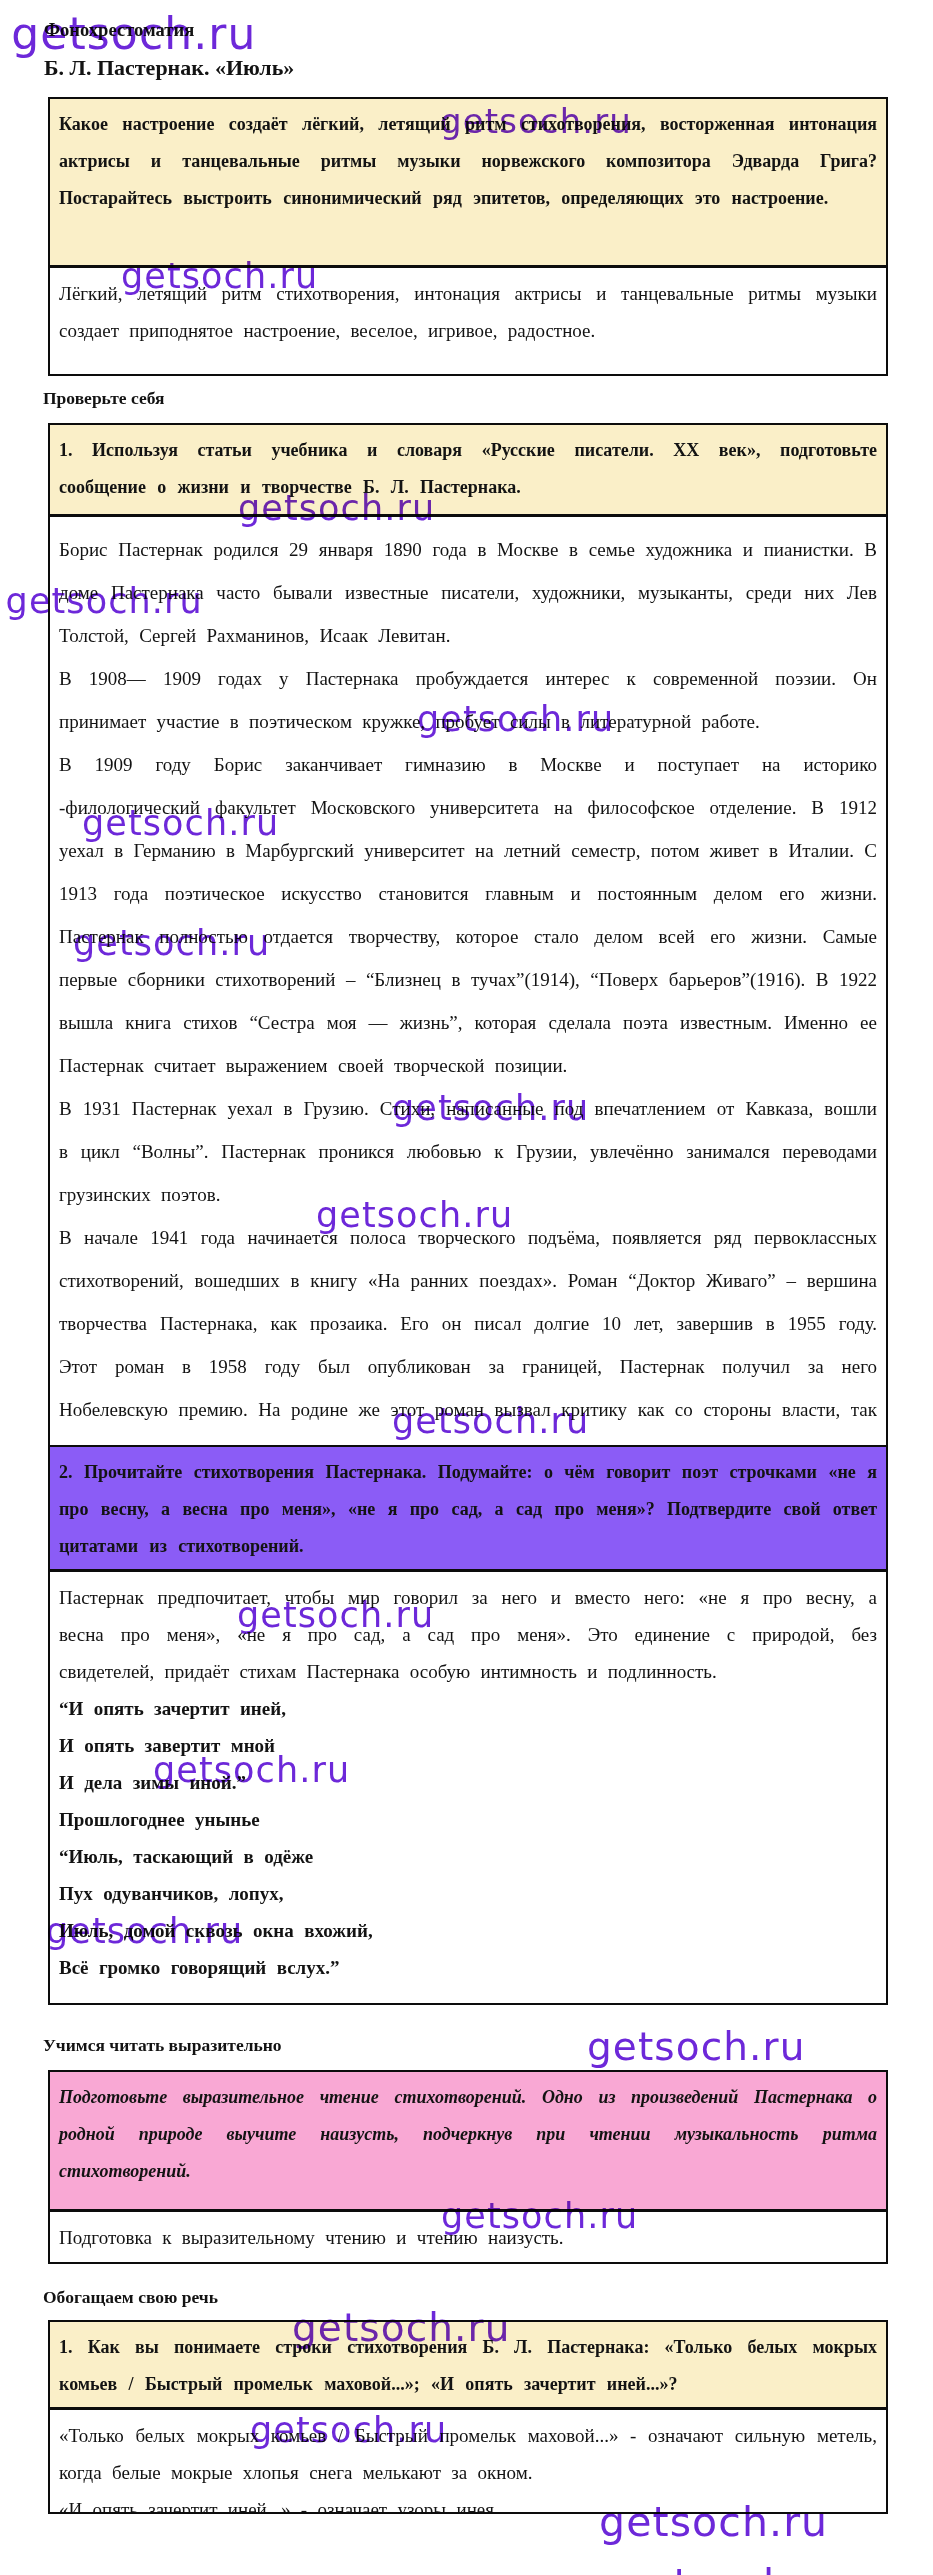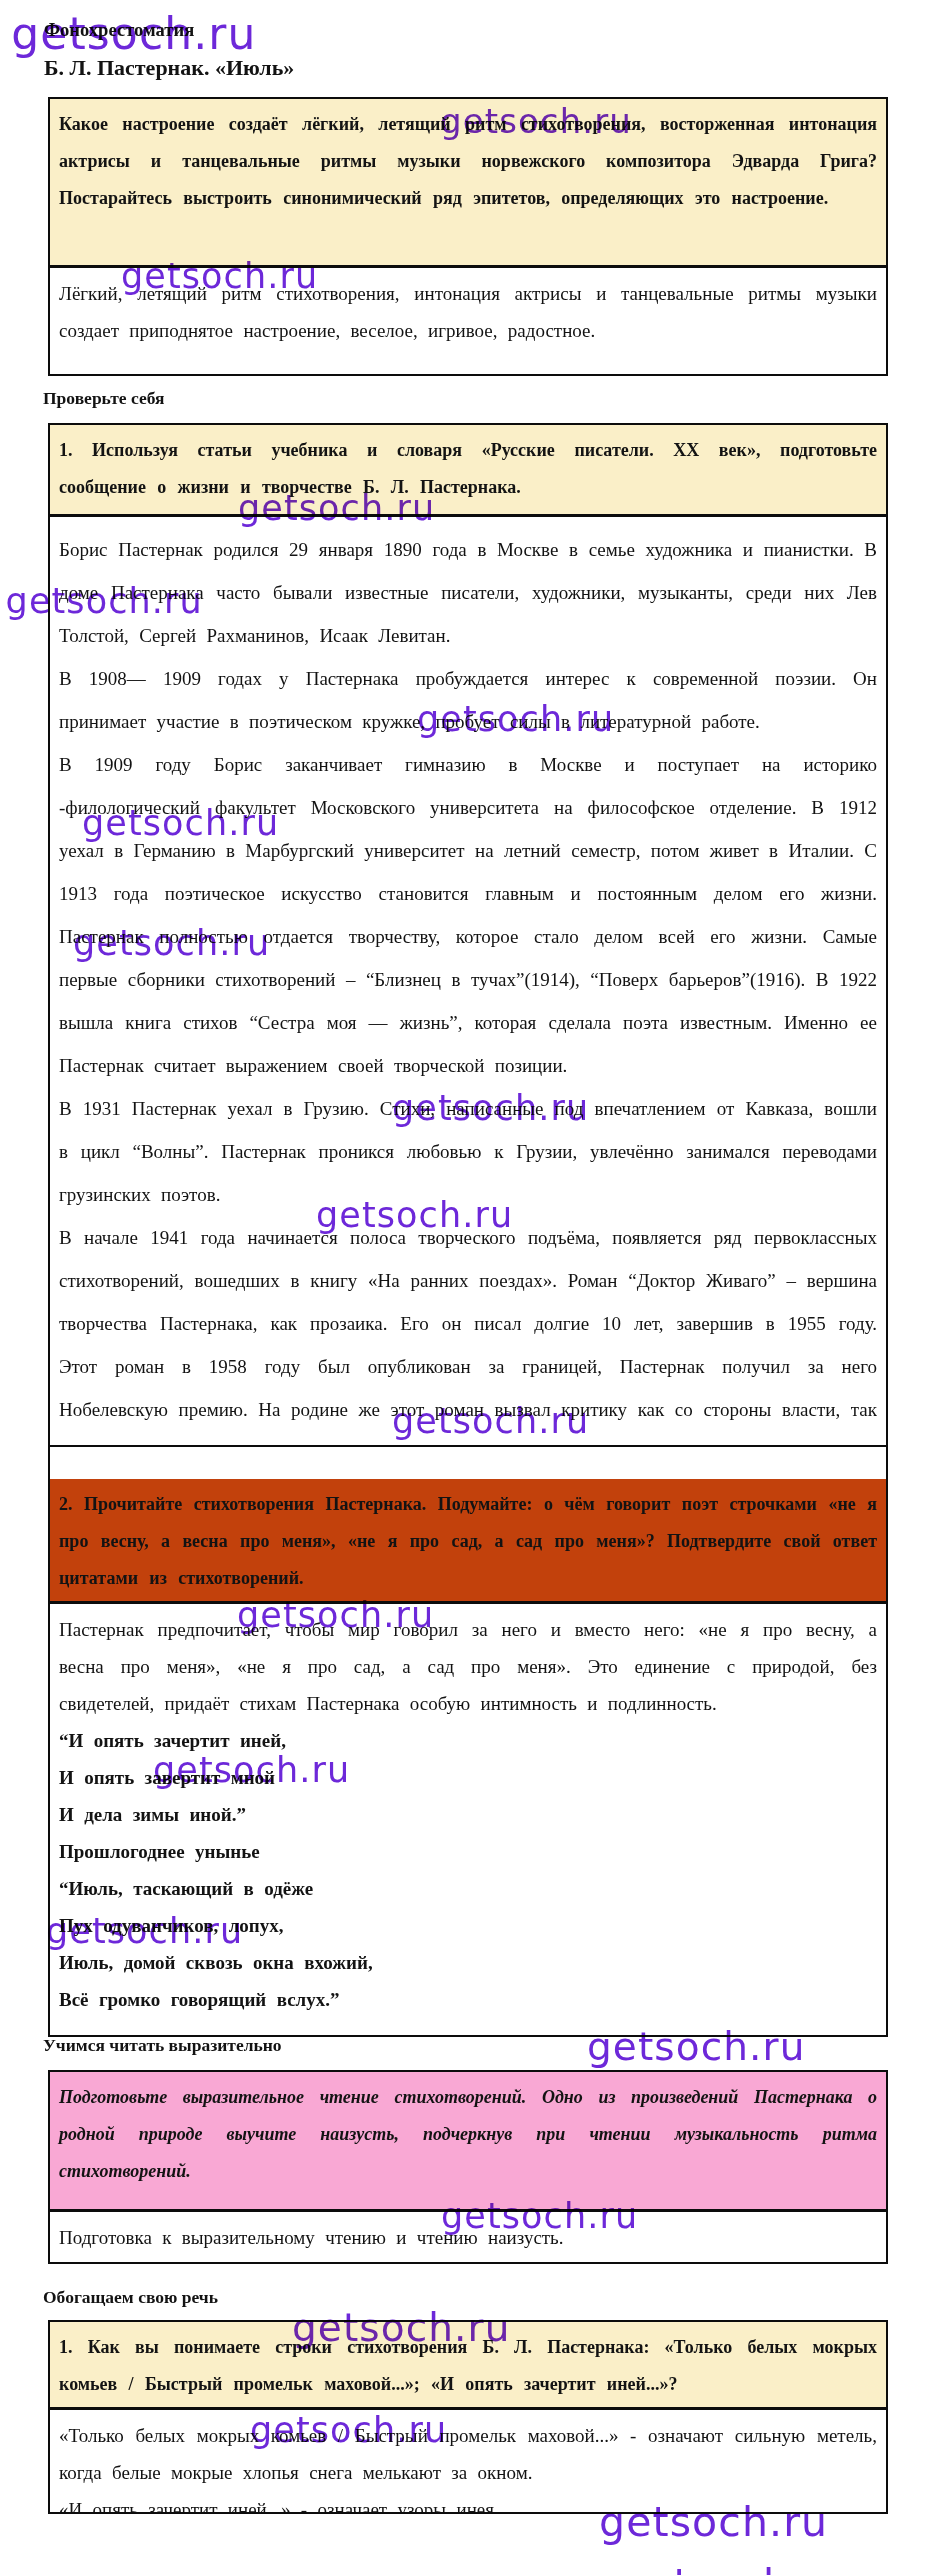--- a/index.html
+++ b/index.html
@@ -109,21 +109,21 @@
       <p>Борис Пастернак родился 29 января 1890 года в Москве в семье художника и пианистки. В доме Пастернака часто бывали известные писатели, художники, музыканты, среди них Лев Толстой, Сергей Рахманинов, Исаак Левитан.</p>
       <p>В 1908— 1909 годах у Пастернака пробуждается интерес к современной поэзии. Он принимает участие в поэтическом кружке, пробует силы в литературной работе.</p>
       <p>В 1909 году Борис заканчивает гимназию в Москве и поступает на историко -филологический факультет Московского университета на философское отделение. В 1912 уехал в Германию в Марбургский университет на летний семестр, потом живет в Италии. С 1913 года поэтическое искусство становится главным и постоянным делом его жизни. Пастернак полностью отдается творчеству, которое стало делом всей его жизни. Самые первые сборники стихотворений – “Близнец в тучах”(1914), “Поверх барьеров”(1916). В 1922 вышла книга стихов “Сестра моя — жизнь”, которая сделала поэта известным. Именно ее Пастернак считает выражением своей творческой позиции.</p>
       <p>В 1931 Пастернак уехал в Грузию. Стихи, написанные под впечатлением от Кавказа, вошли в цикл “Волны”. Пастернак проникся любовью к Грузии, увлечённо занимался переводами грузинских поэтов.</p>
       <p>В начале 1941 года начинается полоса творческого подъёма, появляется ряд первоклассных стихотворений, вошедших в книгу «На ранних поездах». Роман “Доктор Живаго” – вершина творчества Пастернака, как прозаика. Его он писал долгие 10 лет, завершив в 1955 году. Этот роман в 1958 году был опубликован за границей, Пастернак получил за него Нобелевскую премию. На родине же этот роман вызвал критику как со стороны власти, так и в литературных кругах.</p>
 
     </div>
   </section>
 
   <section class="qa" style="top:1445px;">
-    <div class="q" style="height:125px; background:#c2410c;margin-top:32px;">
+    <div class="q" style="height:125px; background:#8b5cf6;">
       <p style="margin:0">2. Прочитайте стихотворения Пастернака. Подумайте: о чём говорит поэт строчками «не я про весну, а весна про меня», «не я про сад, а сад про меня»? Подтвердите свой ответ цитатами из стихотворений.</p>
     </div>
     <div class="a" style="height:431px;">
       <p>Пастернак предпочитает, чтобы мир говорил за него и вместо него: «не я про весну, а весна про меня», «не я про сад, а сад про меня». Это единение с природой, без свидетелей, придаёт стихам Пастернака особую интимность и подлинность.</p>
       <div>
         <div class="poem-line">“И опять зачертит иней,</div>
         <div class="poem-line">И опять завертит мной</div>
         <div class="poem-line">И дела зимы иной.”</div>
         <div class="poem-line">Прошлогоднее унынье</div>
       </div>

